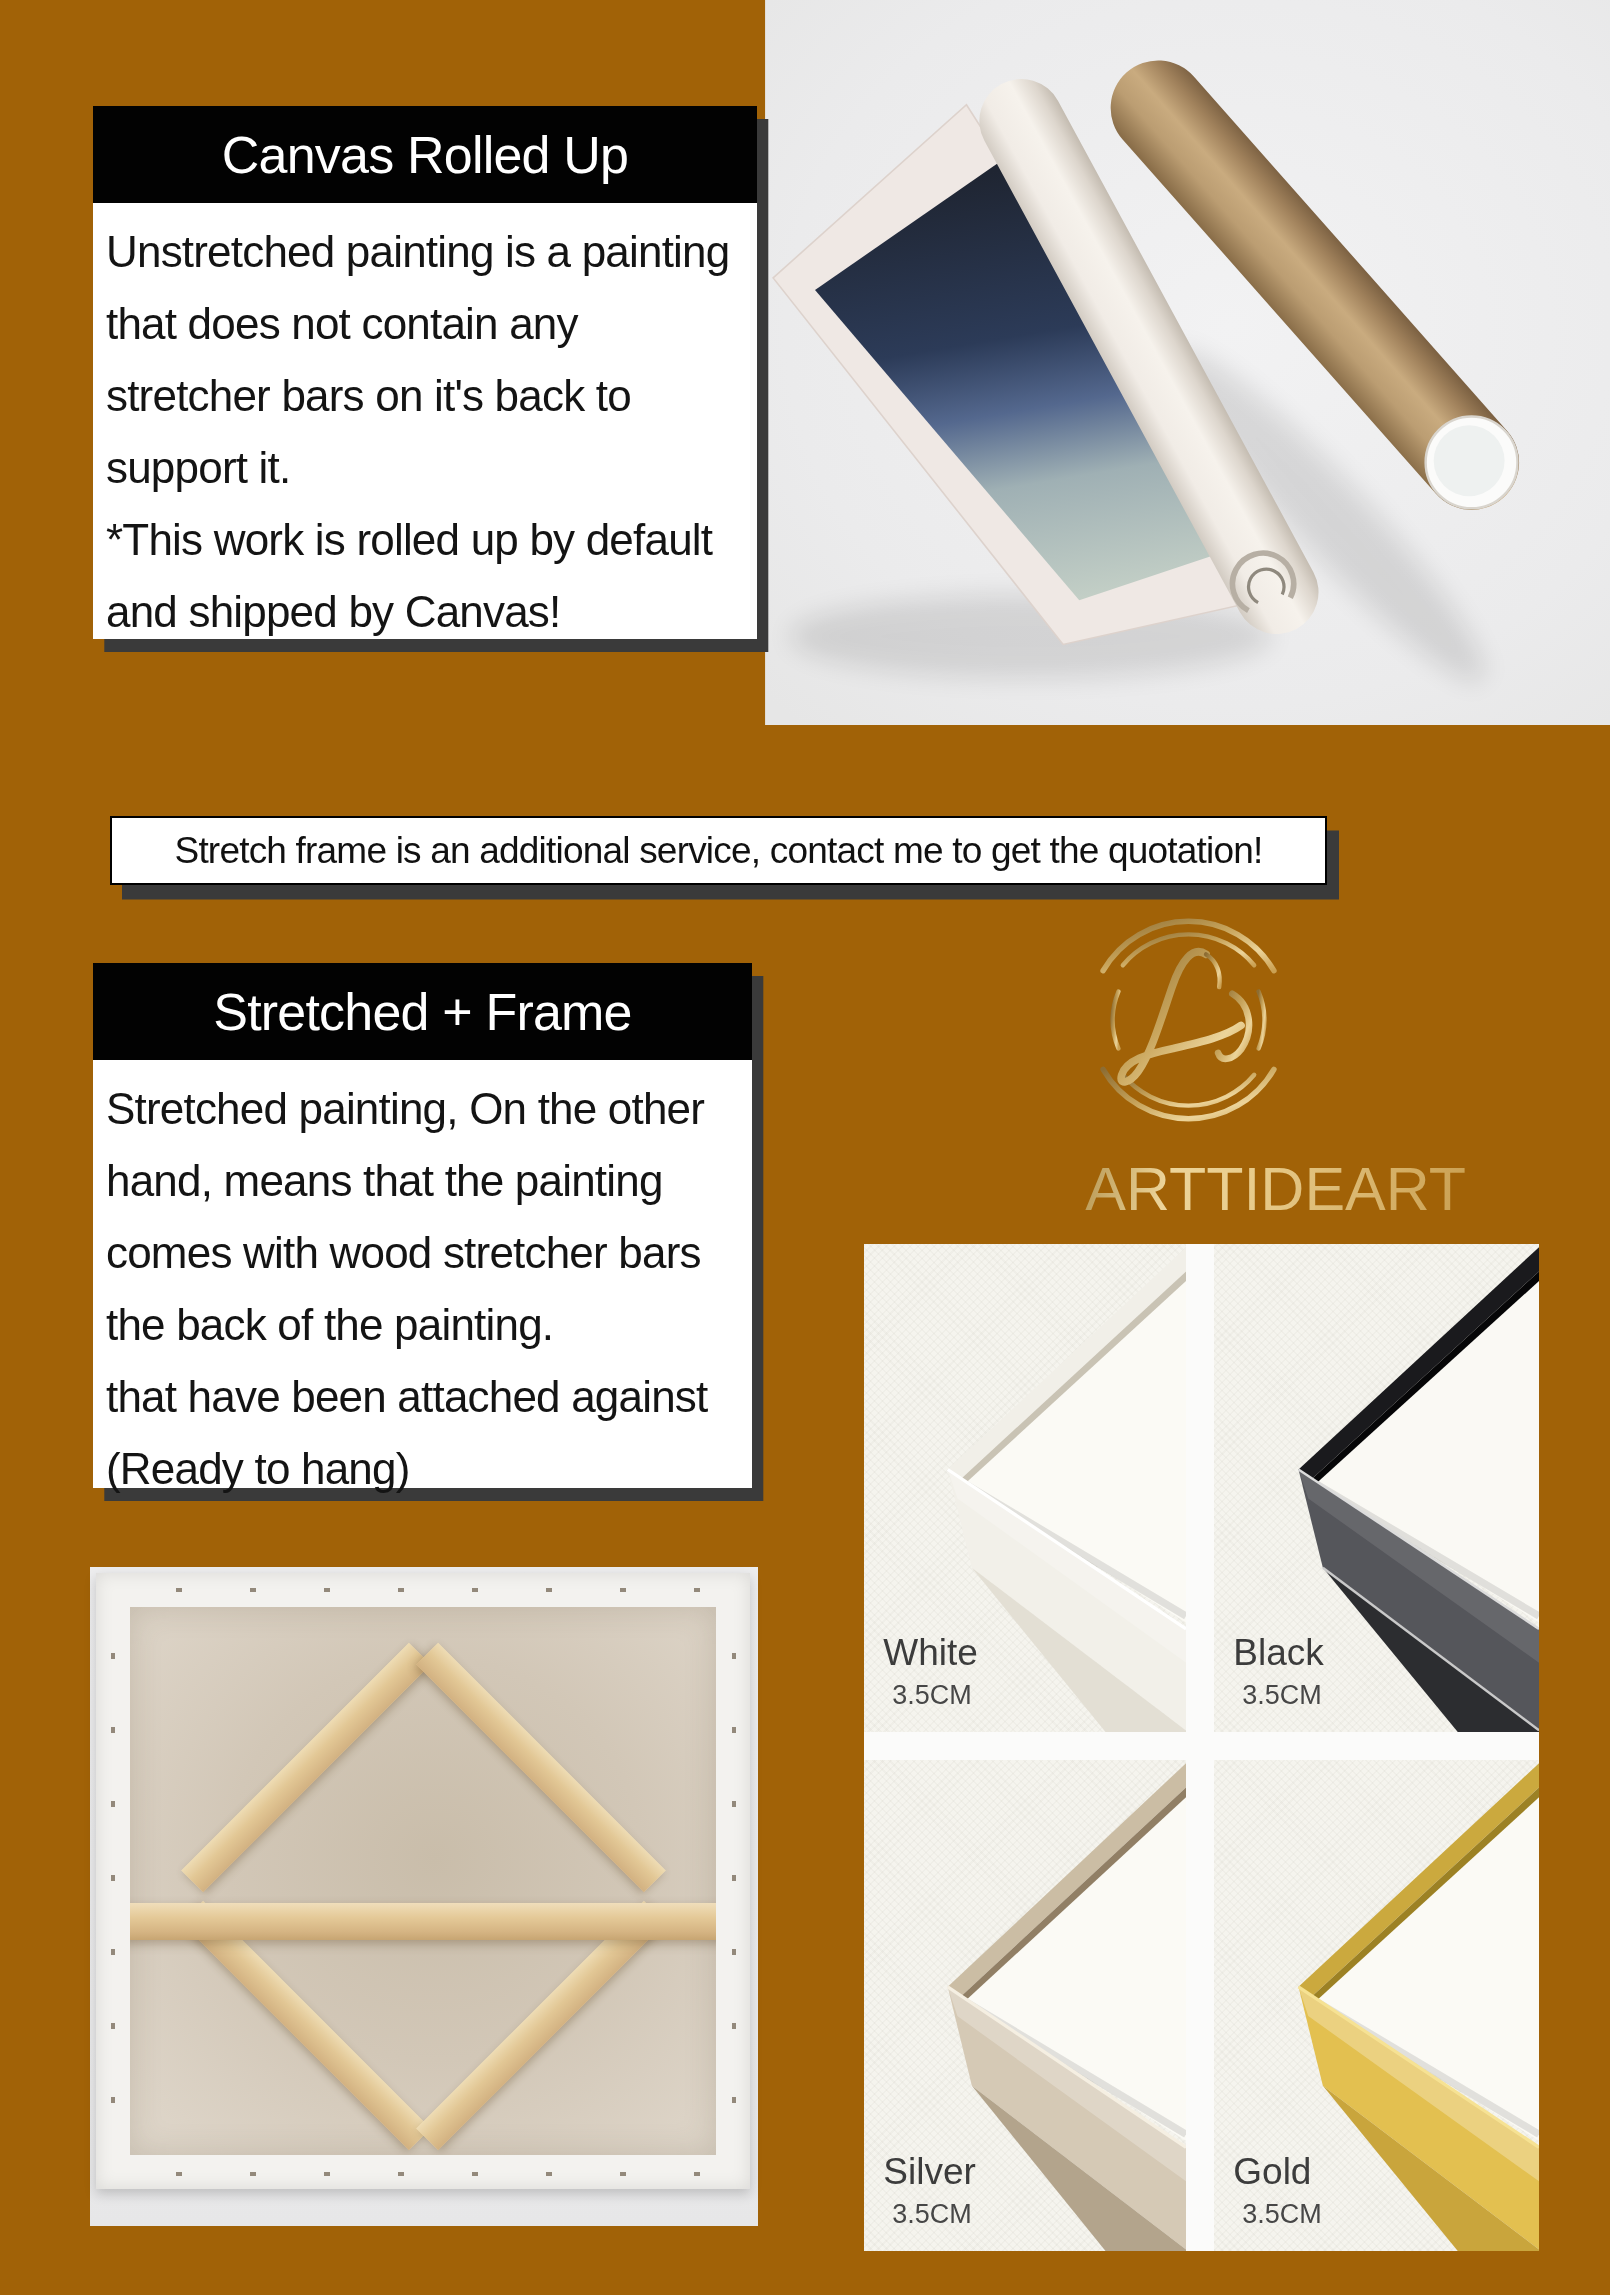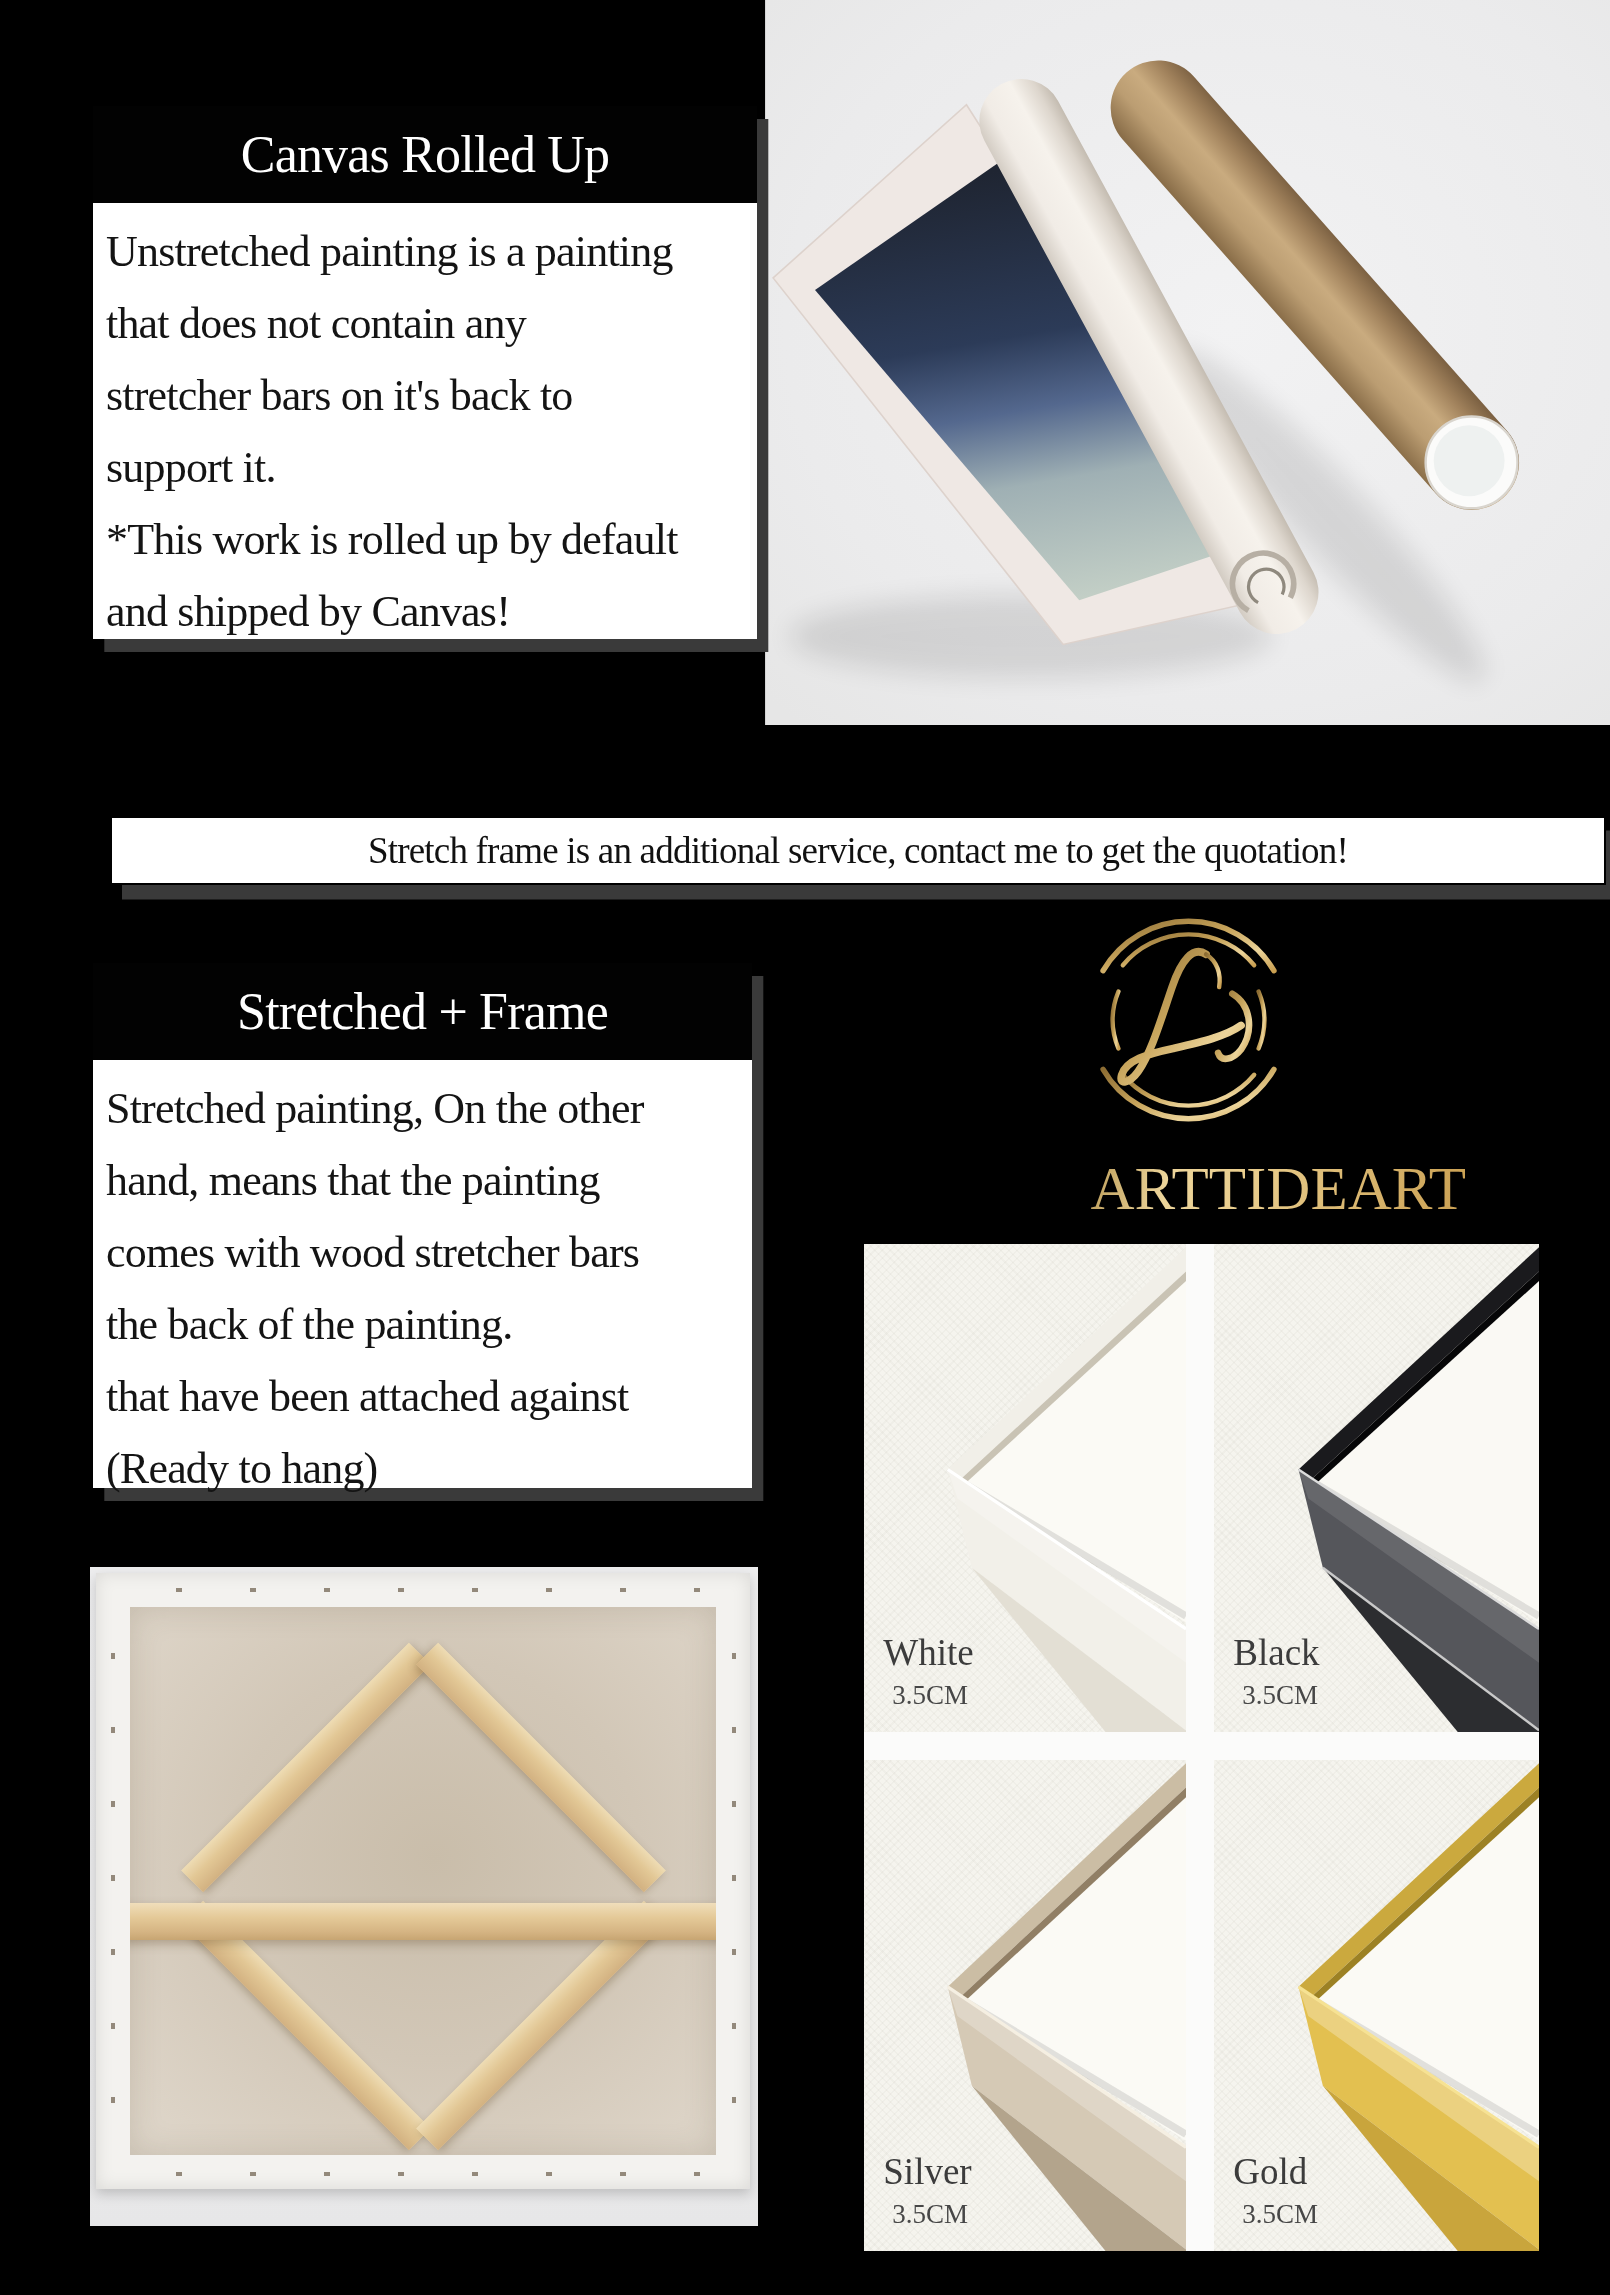--- a/index.html
+++ b/index.html
@@ -1,39 +1,39 @@
 <!DOCTYPE html>
 <html style="font-size:13px"><head>
 <meta charset="utf-8">
 <style>
   * { margin:0; padding:0; box-sizing:border-box; }
   html,body { background:#cfcfcf; }
   .page {
     position:relative; width:1611px; height:2295px;
-    background:#000000; overflow:hidden;
-    font-family:Liberation Serif, serif;
+    background:#a16207; overflow:hidden;
+    font-family:Liberation Sans, sans-serif;
     color:#121212;
   }
 
   
   .info-box { position:absolute; box-shadow:11.3px 13px 0 #3a3a3a; background:#fff; }
   .info-box .info-header {
     background:#020202; color:#fff; display:flex; align-items:center; justify-content:center;
     font-size:52px; letter-spacing:-0.8px; height:97px;
   }
   .info-box .info-body { padding:13px 6.4px 0 13px; }
   .info-box .info-body .line {
     font-size:44px; line-height:72px; letter-spacing:-0.8px; white-space:nowrap; color:#141414;
   }
   .box1 { left:93px; top:106px; width:664px; height:533px; }
   .box2 { left:93px; top:963px; width:659px; height:525px; }
 
   
   .banner {
-    position:absolute; left:110px; top:816px; width:1496px; height:69px;
+    position:absolute; left:110px; top:816px; width:1217px; height:69px;
     background:#fff; border:2.4px solid #000; box-shadow:12px 14.5px 0 #3a3a3a;
     display:flex; align-items:center; justify-content:center;
   }
   .banner span { font-size:37px; letter-spacing:-0.8px; white-space:nowrap; color:#111; }
 
   
   .brand { position:absolute; left:910px; top:909px; width:556px; text-align:right; }
   .brand svg.emblem { display:block; margin:0 auto; width:219px; height:222px; }
   .brand-name {
     margin-top:22.6px; font-size:61px; letter-spacing:0px; font-weight:400;

